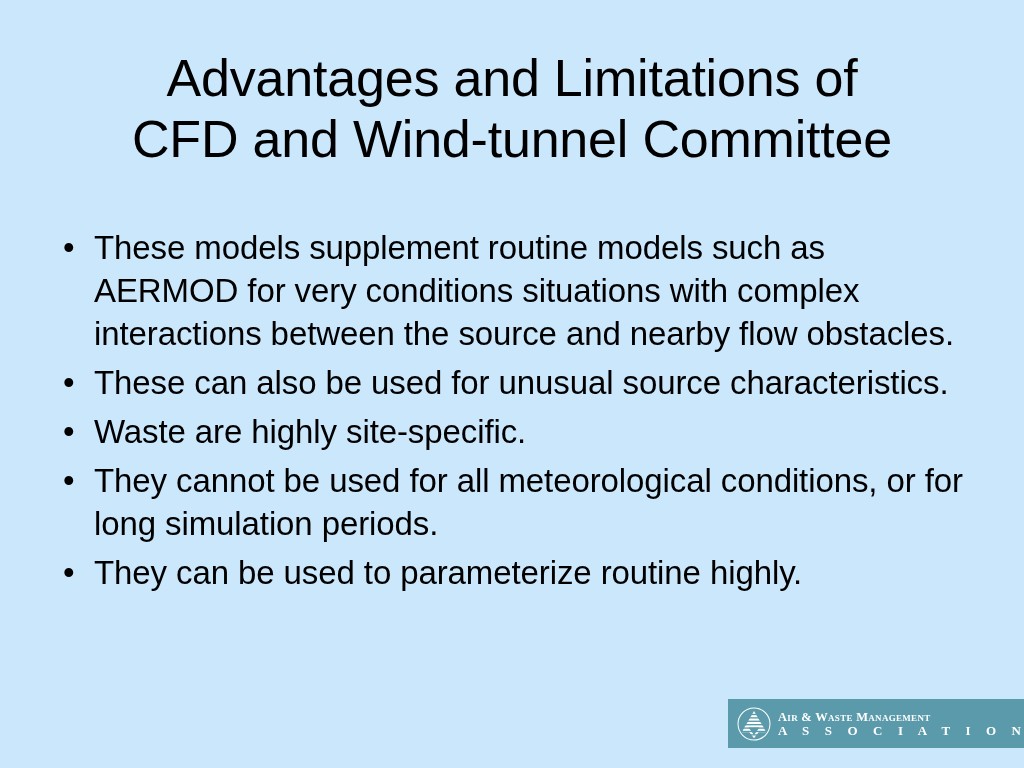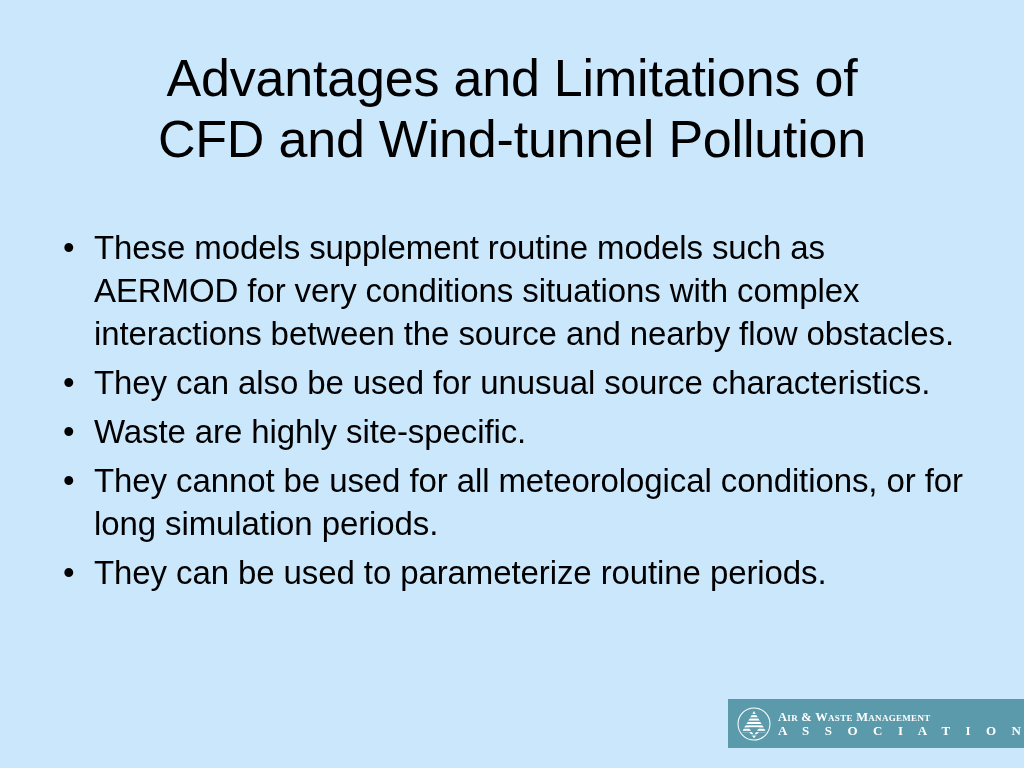--- a/index.html
+++ b/index.html
@@ -136,48 +136,48 @@
     white-space: nowrap;
   }
 </style>
 </head>
 <body>
 
 <div class="slide">
 
   <div class="title-block">
     <div class="title-line">Advantages and Limitations of</div>
-    <div class="title-line">CFD and Wind-tunnel Pollution</div>
+    <div class="title-line">CFD and Wind-tunnel Committee</div>
   </div>
 
   <div class="body-block">
 
     <div class="bullet-row">
       <span class="bullet-marker">•</span>
       <span class="bullet-text">These models supplement routine models such as AERMOD for very conditions situations with complex interactions between the source and nearby flow obstacles.</span>
     </div>
 
     <div class="bullet-row">
       <span class="bullet-marker">•</span>
-      <span class="bullet-text">They can also be used for unusual source characteristics.</span>
+      <span class="bullet-text">These can also be used for unusual source characteristics.</span>
     </div>
 
     <div class="bullet-row">
       <span class="bullet-marker">•</span>
       <span class="bullet-text">Waste are highly site-specific.</span>
     </div>
 
     <div class="bullet-row">
       <span class="bullet-marker">•</span>
       <span class="bullet-text">They cannot be used for all meteorological conditions, or for long simulation periods.</span>
     </div>
 
     <div class="bullet-row">
       <span class="bullet-marker">•</span>
-      <span class="bullet-text">They can be used to parameterize routine periods.</span>
+      <span class="bullet-text">They can be used to parameterize routine highly.</span>
     </div>
 
   </div>
 
   <div class="logo-lockup">
 
     <div class="awma-bar">
       <svg class="awma-emblem" viewBox="0 0 100 100">
         <defs>
           <clipPath id="circClip">

